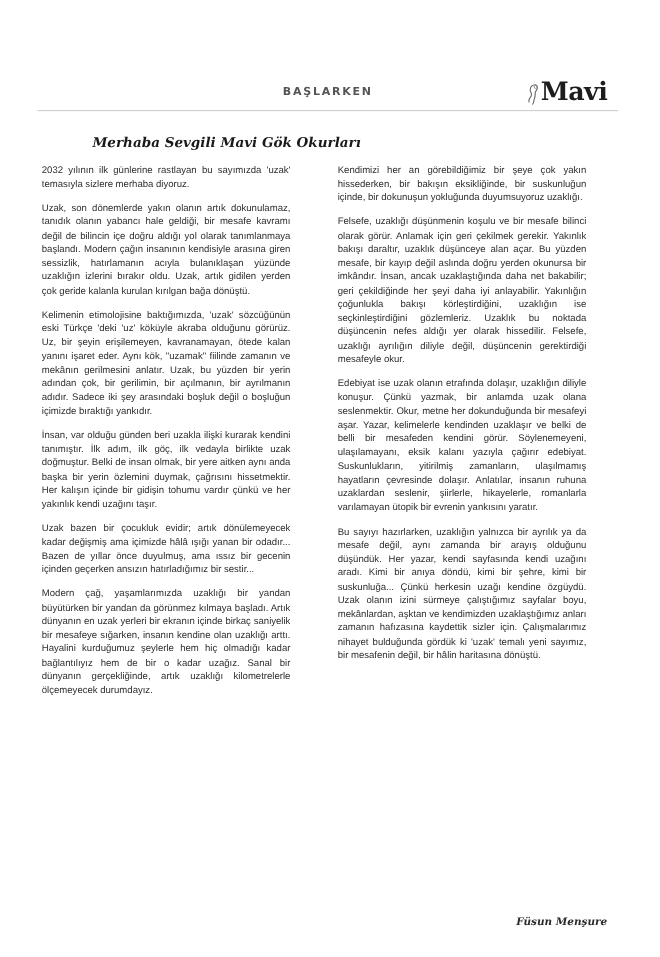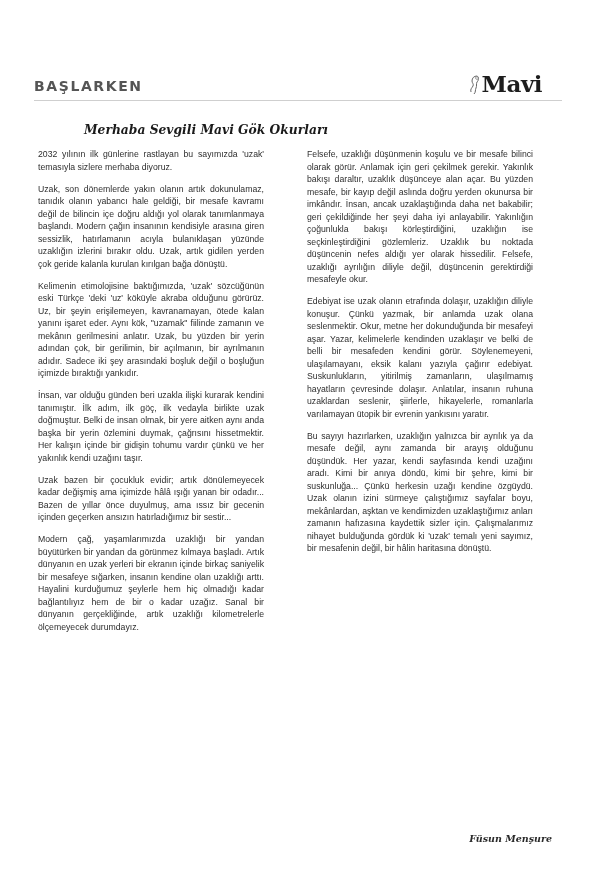--- a/index.html
+++ b/index.html
@@ -1,23 +1,23 @@
 <!DOCTYPE html>
 <html><head>
 <meta charset="utf-8">
 <style>
   html, body { margin: 0; padding: 0; background: #ffffff; }
   body { width: 600px; height: 870px; position: relative; overflow: hidden;
          font-family: "Liberation Sans", sans-serif; color: #2b2b2b; }
   .header { position: absolute; left: 34px; top: 70px; width: 528px; height: 30px;
             border-bottom: 1px solid #cfcfcf; }
-  .section-title { position: absolute; left: 0; right: 0; top: 8px; 
-                   font-family: "DejaVu Sans", sans-serif; font-weight: bold; font-size: 14px;
+  .section-title { position: absolute; left: 0; right: 0; top: 8px; text-align: center;
+                   font-family: "DejaVu Sans", sans-serif; font-weight: bold; font-size: 10px;
                    letter-spacing: 1.6px; color: #555; }
-  .logo { position: absolute; right: 20px; top: 2px; display: flex; align-items: center; }
+  .logo { position: absolute; right: 10px; top: 2px; display: flex; align-items: flex-end; }
   .logo-mark { width: 13px; height: 22px; margin-right: 1px; }
   .logo-text { font-family: "DejaVu Serif", serif; font-weight: bold; font-size: 23px; color: #1d1d1d;
                letter-spacing: -0.5px; line-height: 24px; }
   .headline { position: absolute; left: 37px; top: 122px; font-family: "DejaVu Serif", serif;
               font-style: italic; font-weight: bold; font-size: 12.3px; color: #1a1a1a; margin-left: 47px; }
   .col { position: absolute; top: 148px; width: 226px; font-size: 8.7px; line-height: 12.5px;
          text-align: justify; color: #2e2e2e; }
   .col.left { left: 38px; }
   .col.right { left: 307px; width: 226px; }
   .col p { margin: 0 0 9.6px 0; hyphens: auto; }
@@ -43,18 +43,19 @@
 <div class="col left">
   <p>2032 yılının ilk günlerine rastlayan bu sayımızda 'uzak' temasıyla sizlere merhaba diyoruz.</p>
   <p>Uzak, son dönemlerde yakın olanın artık dokunulamaz, tanıdık olanın yabancı hale geldiği, bir mesafe kavramı değil de bilincin içe doğru aldığı yol olarak tanımlanmaya başlandı. Modern çağın insanının kendisiyle arasına giren sessizlik, hatırlamanın acıyla bulanıklaşan yüzünde uzaklığın izlerini bırakır oldu. Uzak, artık gidilen yerden çok geride kalanla kurulan kırılgan bağa dönüştü.</p>
   <p>Kelimenin etimolojisine baktığımızda, 'uzak' sözcüğünün eski Türkçe 'deki 'uz' köküyle akraba olduğunu görürüz. Uz, bir şeyin erişilemeyen, kavranamayan, ötede kalan yanını işaret eder. Aynı kök, "uzamak" fiilinde zamanın ve mekânın gerilmesini anlatır. Uzak, bu yüzden bir yerin adından çok, bir gerilimin, bir açılmanın, bir ayrılmanın adıdır. Sadece iki şey arasındaki boşluk değil o boşluğun içimizde bıraktığı yankıdır.</p>
   <p>İnsan, var olduğu günden beri uzakla ilişki kurarak kendini tanımıştır. İlk adım, ilk göç, ilk vedayla birlikte uzak doğmuştur. Belki de insan olmak, bir yere aitken aynı anda başka bir yerin özlemini duymak, çağrısını hissetmektir. Her kalışın içinde bir gidişin tohumu vardır çünkü ve her yakınlık kendi uzağını taşır.</p>
   <p>Uzak bazen bir çocukluk evidir; artık dönülemeyecek kadar değişmiş ama içimizde hâlâ ışığı yanan bir odadır... Bazen de yıllar önce duyulmuş, ama ıssız bir gecenin içinden geçerken ansızın hatırladığımız bir sestir...</p>
   <p>Modern çağ, yaşamlarımızda uzaklığı bir yandan büyütürken bir yandan da görünmez kılmaya başladı. Artık dünyanın en uzak yerleri bir ekranın içinde birkaç saniyelik bir mesafeye sığarken, insanın kendine olan uzaklığı arttı. Hayalini kurduğumuz şeylerle hem hiç olmadığı kadar bağlantılıyız hem de bir o kadar uzağız. Sanal bir dünyanın gerçekliğinde, artık uzaklığı kilometrelerle ölçemeyecek durumdayız.</p>
 </div>
 
 <div class="col right">
+  <p>Kendimizi her an görebildiğimiz bir şeye çok yakın hissederken, bir bakışın eksikliğinde, bir suskunluğun içinde, bir dokunuşun yokluğunda duyumsuyoruz uzaklığı.</p>
   <p>Felsefe, uzaklığı düşünmenin koşulu ve bir mesafe bilinci olarak görür. Anlamak için geri çekilmek gerekir. Yakınlık bakışı daraltır, uzaklık düşünceye alan açar. Bu yüzden mesafe, bir kayıp değil aslında doğru yerden okunursa bir imkândır. İnsan, ancak uzaklaştığında daha net bakabilir; geri çekildiğinde her şeyi daha iyi anlayabilir. Yakınlığın çoğunlukla bakışı körleştirdiğini, uzaklığın ise seçkinleştirdiğini gözlemleriz. Uzaklık bu noktada düşüncenin nefes aldığı yer olarak hissedilir. Felsefe, uzaklığı ayrılığın diliyle değil, düşüncenin gerektirdiği mesafeyle okur.</p>
   <p>Edebiyat ise uzak olanın etrafında dolaşır, uzaklığın diliyle konuşur. Çünkü yazmak, bir anlamda uzak olana seslenmektir. Okur, metne her dokunduğunda bir mesafeyi aşar. Yazar, kelimelerle kendinden uzaklaşır ve belki de belli bir mesafeden kendini görür. Söylenemeyeni, ulaşılamayanı, eksik kalanı yazıyla çağırır edebiyat. Suskunlukların, yitirilmiş zamanların, ulaşılmamış hayatların çevresinde dolaşır. Anlatılar, insanın ruhuna uzaklardan seslenir, şiirlerle, hikayelerle, romanlarla varılamayan ütopik bir evrenin yankısını yaratır.</p>
   <p>Bu sayıyı hazırlarken, uzaklığın yalnızca bir ayrılık ya da mesafe değil, aynı zamanda bir arayış olduğunu düşündük. Her yazar, kendi sayfasında kendi uzağını aradı. Kimi bir anıya döndü, kimi bir şehre, kimi bir suskunluğa... Çünkü herkesin uzağı kendine özgüydü. Uzak olanın izini sürmeye çalıştığımız sayfalar boyu, mekânlardan, aşktan ve kendimizden uzaklaştığımız anları zamanın hafızasına kaydettik sizler için. Çalışmalarımız nihayet bulduğunda gördük ki 'uzak' temalı yeni sayımız, bir mesafenin değil, bir hâlin haritasına dönüştü.</p>
 </div>
 
 <div class="signature">Füsun Menşure</div>
 
 </body></html>

